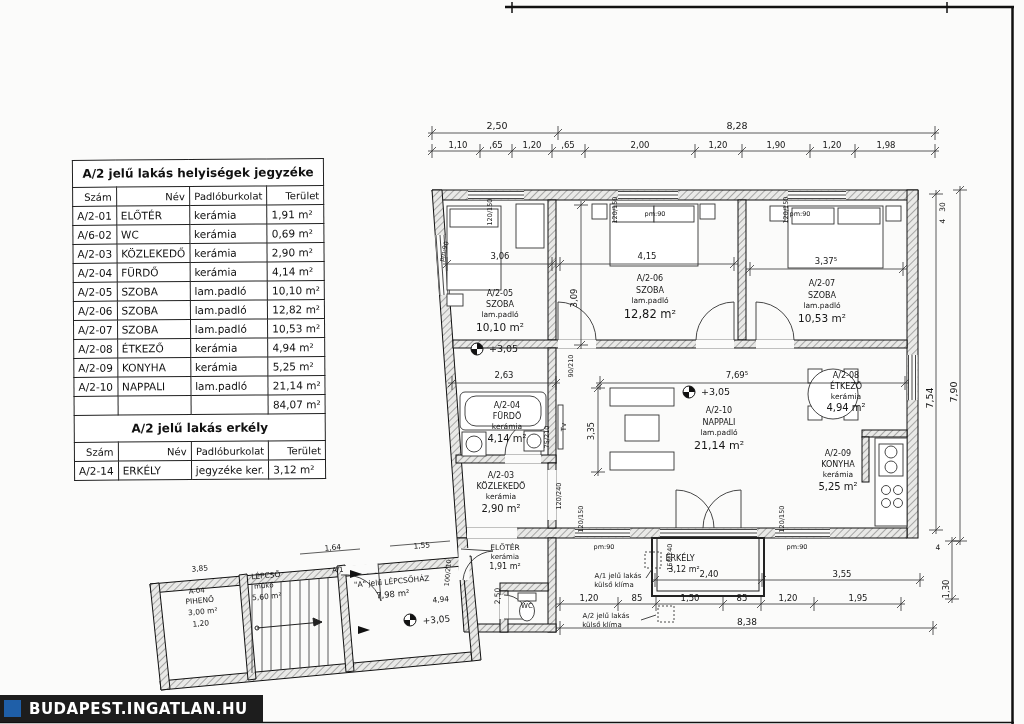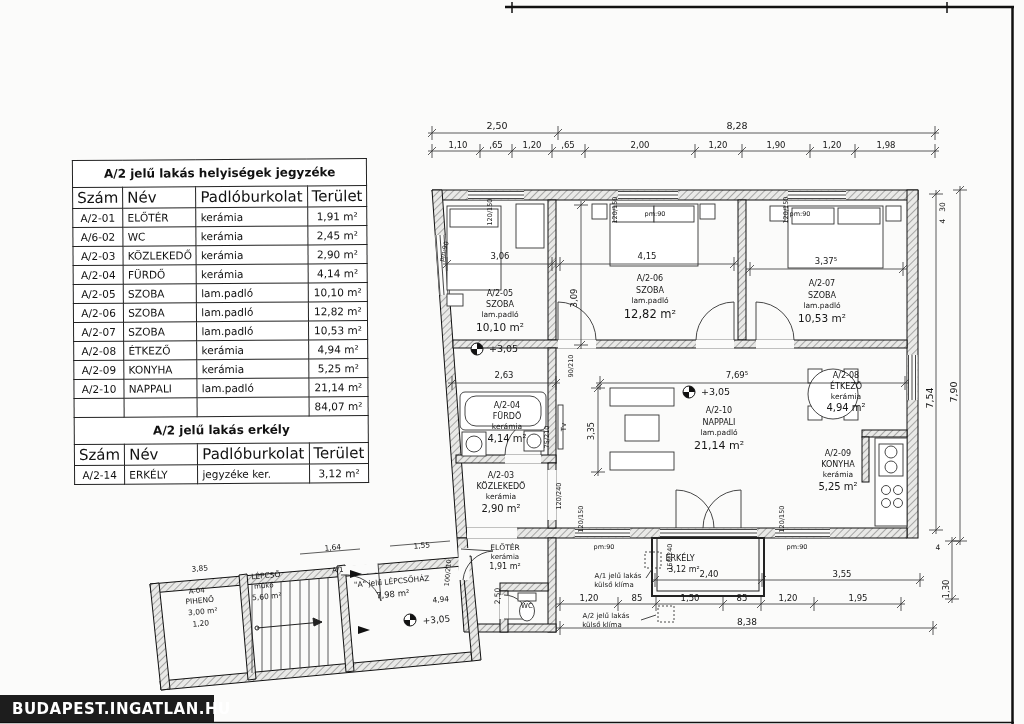--- a/index.html
+++ b/index.html
@@ -11,25 +11,25 @@
   #plan text{font-family:"DejaVu Sans",sans-serif;fill:#161616;}
   .rtable{
     position:absolute;left:73px;top:159px;border-collapse:collapse;
     transform:rotate(-0.4deg);background:rgba(255,255,255,.85);
   }
   .rtable td{
     border:1px solid #222;font-size:10.5px;padding:1px 4px;height:16px;
     color:#111;white-space:nowrap;
   }
   .rtable td.tl{font-weight:bold;font-size:12px;text-align:center;height:24px;}
-  .rtable td.hd{text-align:left;font-size:15px;}
-  .rtable td.c{text-align:center;border-radius:7px;}
+  .rtable td.hd{text-align:right;font-size:10px;}
+  .rtable td.c{border-radius:7px;}
   .rtable td.l{text-align:left;}
   #wm{
-    position:absolute;left:0;top:695px;width:214px;height:27px;
+    position:absolute;left:0;top:695px;width:263px;height:27px;
     background:#1d1d1d;display:flex;align-items:center;
   }
   #wm .logo{width:17px;height:17px;background:#1f5fa8;margin:0 8px 0 4px;}
   #wm .txt{color:#fff;font-weight:bold;font-size:15px;letter-spacing:.5px;}
 </style>
 </head>
 <body>
 
 <svg id="plan" width="1024" height="724" viewBox="0 0 1024 724">
   <defs>
@@ -523,21 +523,21 @@
     <tr>
       <td class="c">A/2-01</td>
       <td class="l">ELŐTÉR</td>
       <td class="l">kerámia</td>
       <td class="c">1,91 m²</td>
     </tr>
     <tr>
       <td class="c">A/6-02</td>
       <td class="l">WC</td>
       <td class="l">kerámia</td>
-      <td class="c">2,45 m²</td>
+      <td class="c">0,69 m²</td>
     </tr>
     <tr>
       <td class="c">A/2-03</td>
       <td class="l">KÖZLEKEDŐ</td>
       <td class="l">kerámia</td>
       <td class="c">2,90 m²</td>
     </tr>
     <tr>
       <td class="c">A/2-04</td>
       <td class="l">FÜRDŐ</td>

